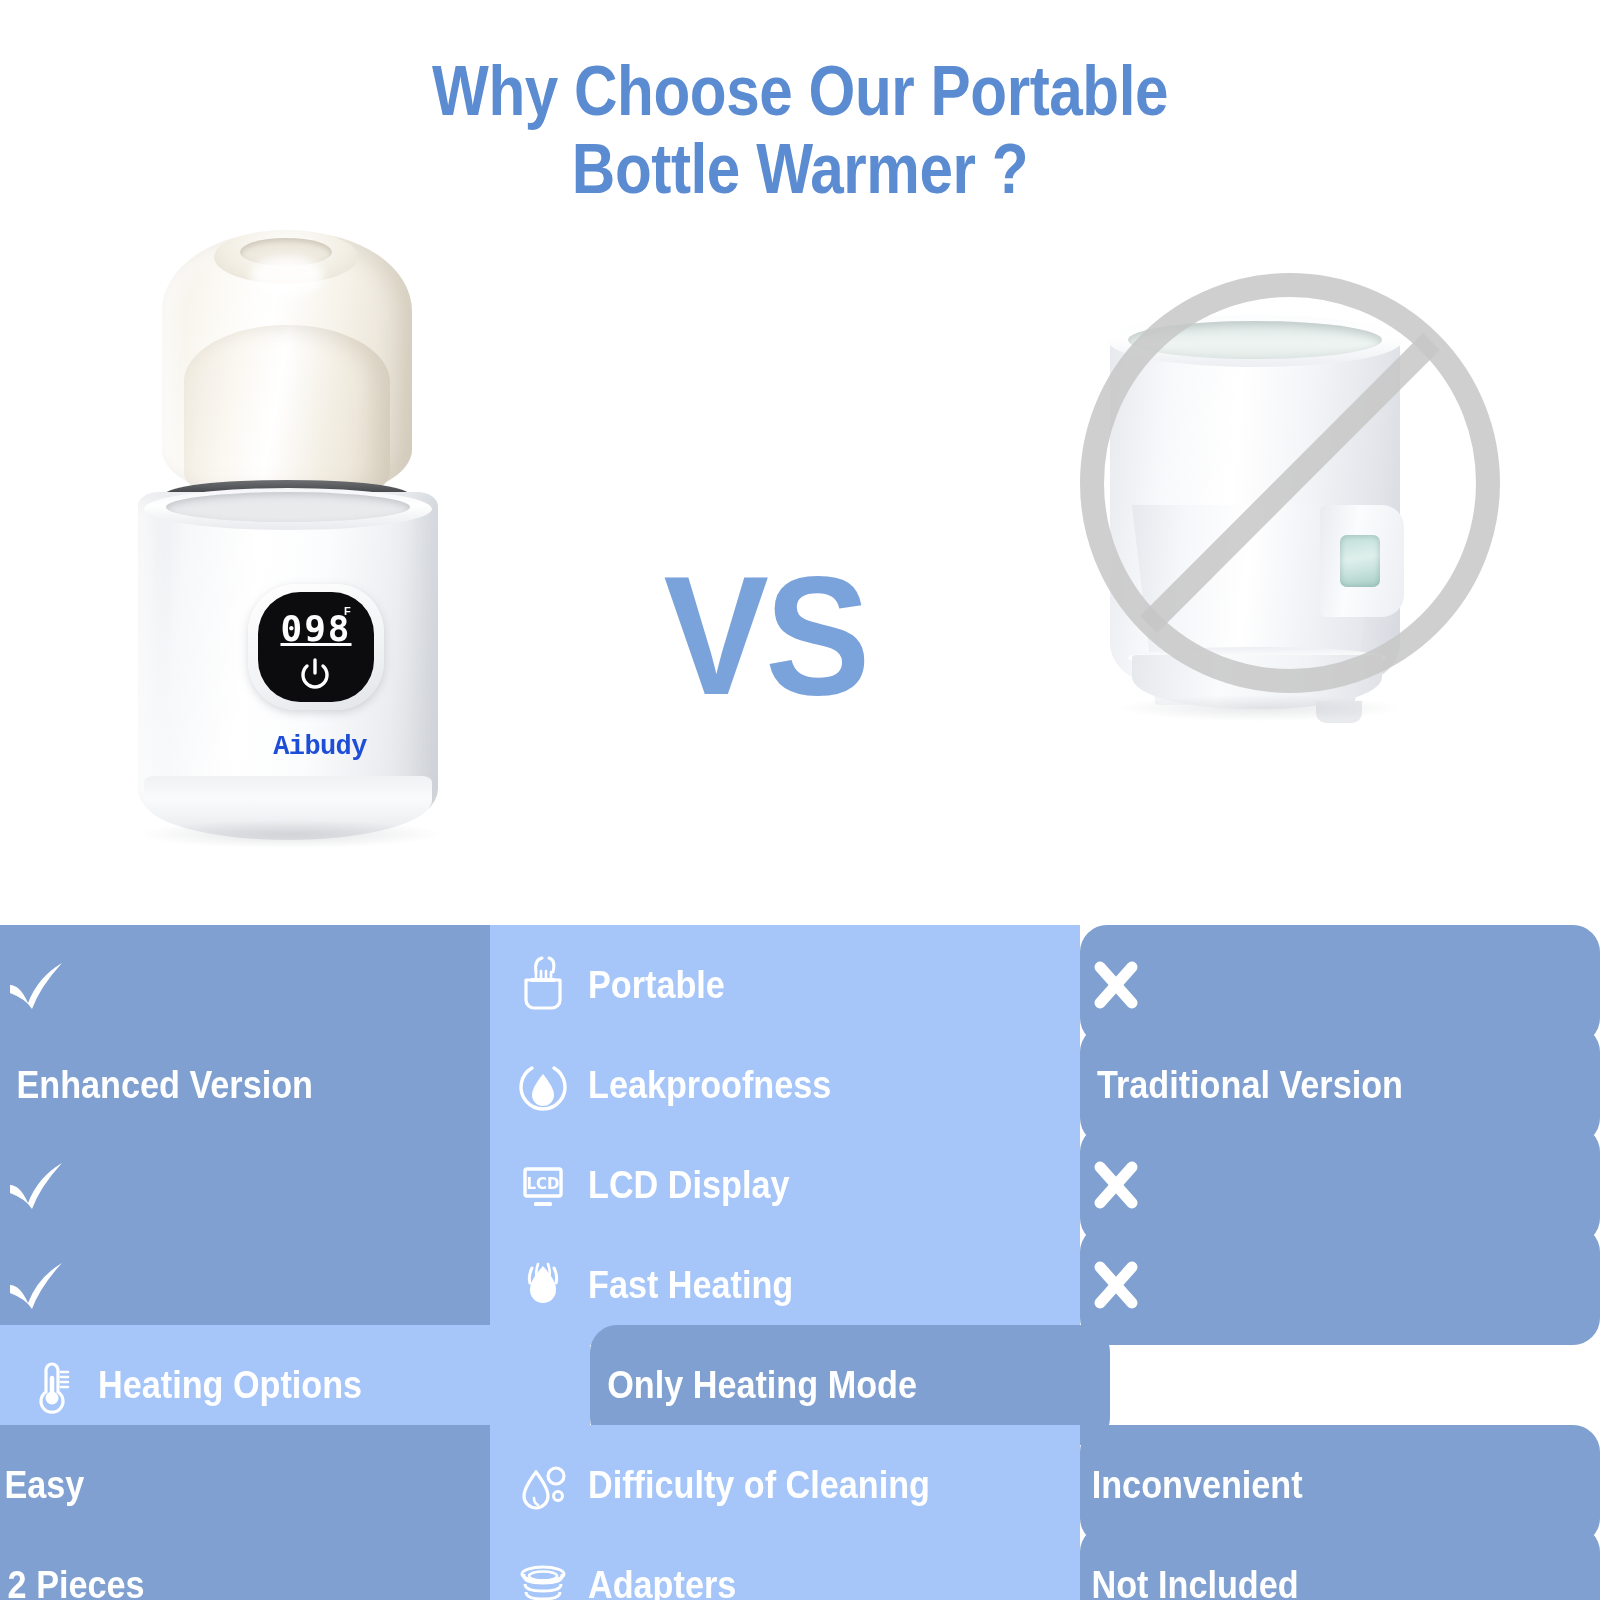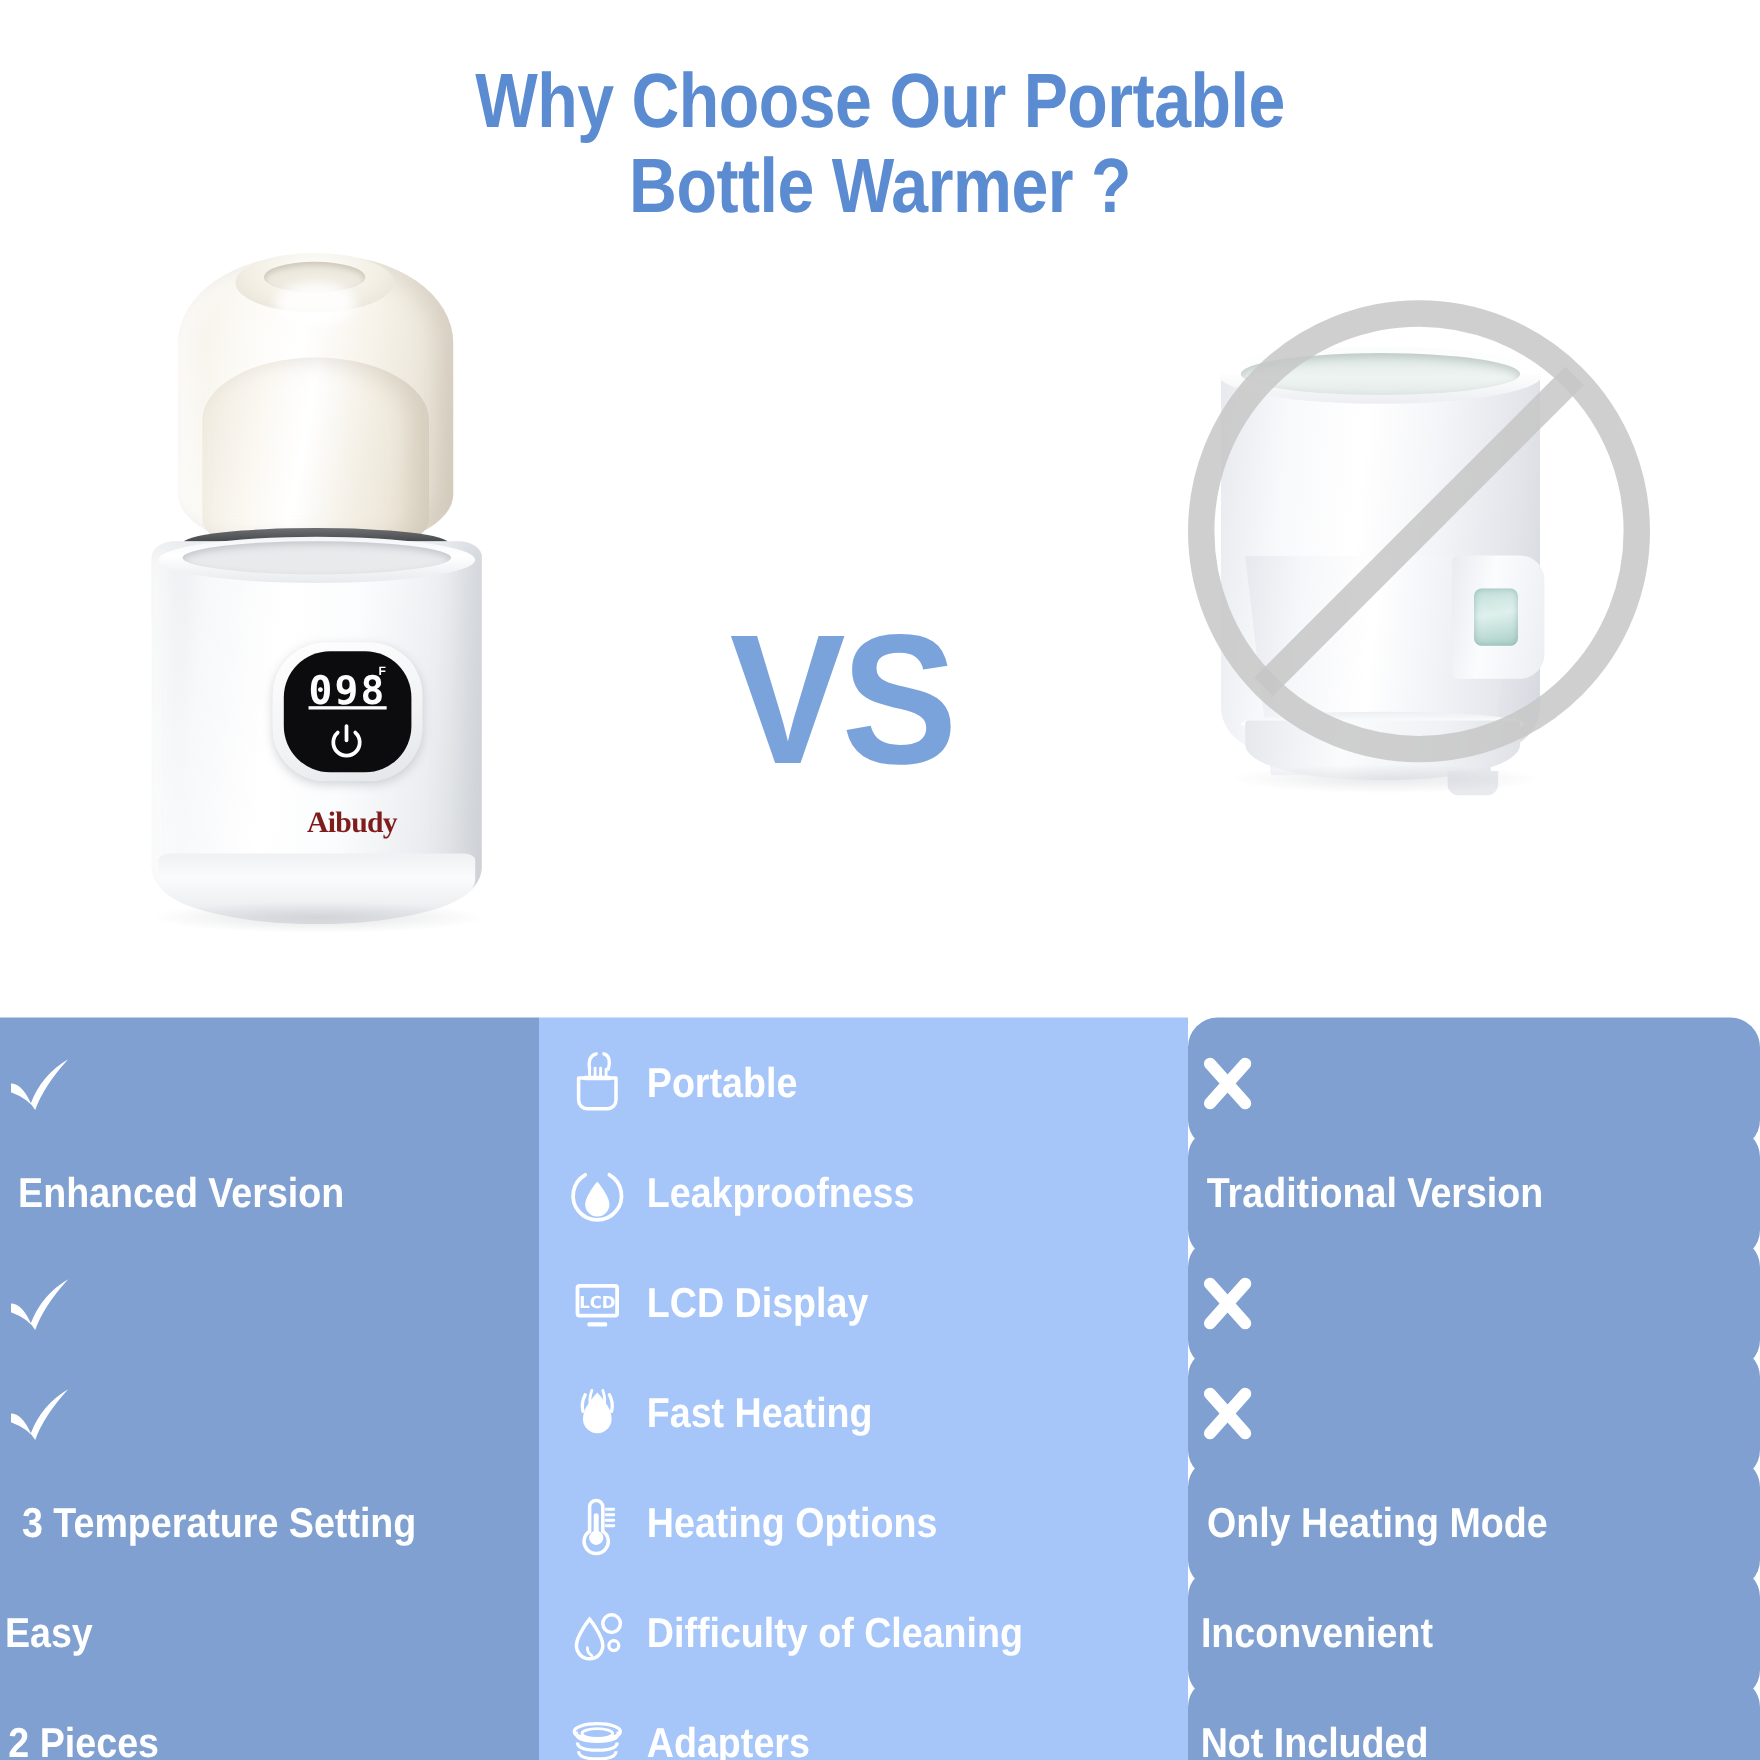--- a/index.html
+++ b/index.html
@@ -115,22 +115,22 @@
   }
   .lcd-unit {
     position:absolute; left:244px; top:385px;
     color:#fdfdfd; font-size:11px; font-weight:bold;
   }
   .power-icon { position:absolute; left:196px; top:436px; width:38px; height:38px; }
 
   .brand {
     position:absolute; left:120px; top:512px; width:200px;
     text-align:center;
-    color:#7f1d1d; font-size:27px; font-weight:bold;
-    font-family:Liberation Serif, serif;
+    color:#1d4ed8; font-size:27px; font-weight:bold;
+    font-family:Liberation Mono, monospace;
     letter-spacing:-0.6px;
   }
 
   
   .vs {
     position:absolute; left:640px; top:325px; width:250px;
     text-align:center;
     color:#7BA3DB;
     font-size:168px; font-weight:bold;
     letter-spacing:-4px;
@@ -410,23 +410,20 @@
       <span class="mark">
         <svg viewBox="0 0 72 60" width="72" height="60">
           <line x1="20" y1="12" x2="52" y2="48" stroke="#ffffff" stroke-width="11" stroke-linecap="round"></line>
           <line x1="52" y1="12" x2="20" y2="48" stroke="#ffffff" stroke-width="11" stroke-linecap="round"></line>
         </svg>
       </span>
     </div>
   </div>
 
   <div class="row">
-    <div class="cell cell-left">
-      <span class="cell-text">3 Temperature Setting</span>
-    </div>
     <div class="cell cell-mid">
       <span class="feat-icon">
         <svg viewBox="0 0 62 62" width="62" height="62">
           <path d="M24 16 a6 6 0 0 1 12 0 v22 a11 11 0 1 1 -12 0 z" fill="none" stroke="#ffffff" stroke-width="3.2"></path>
           <path d="M30 24 v17" stroke="#ffffff" stroke-width="4.5" stroke-linecap="round"></path>
           <circle cx="30" cy="44" r="6.5" fill="#ffffff"></circle>
           <path d="M39 18 h7 M39 23 h7 M39 28 h7 M39 33 h7" stroke="#ffffff" stroke-width="2.6" stroke-linecap="round"></path>
         </svg>
       </span>
       <span class="feat-label">Heating Options</span>

